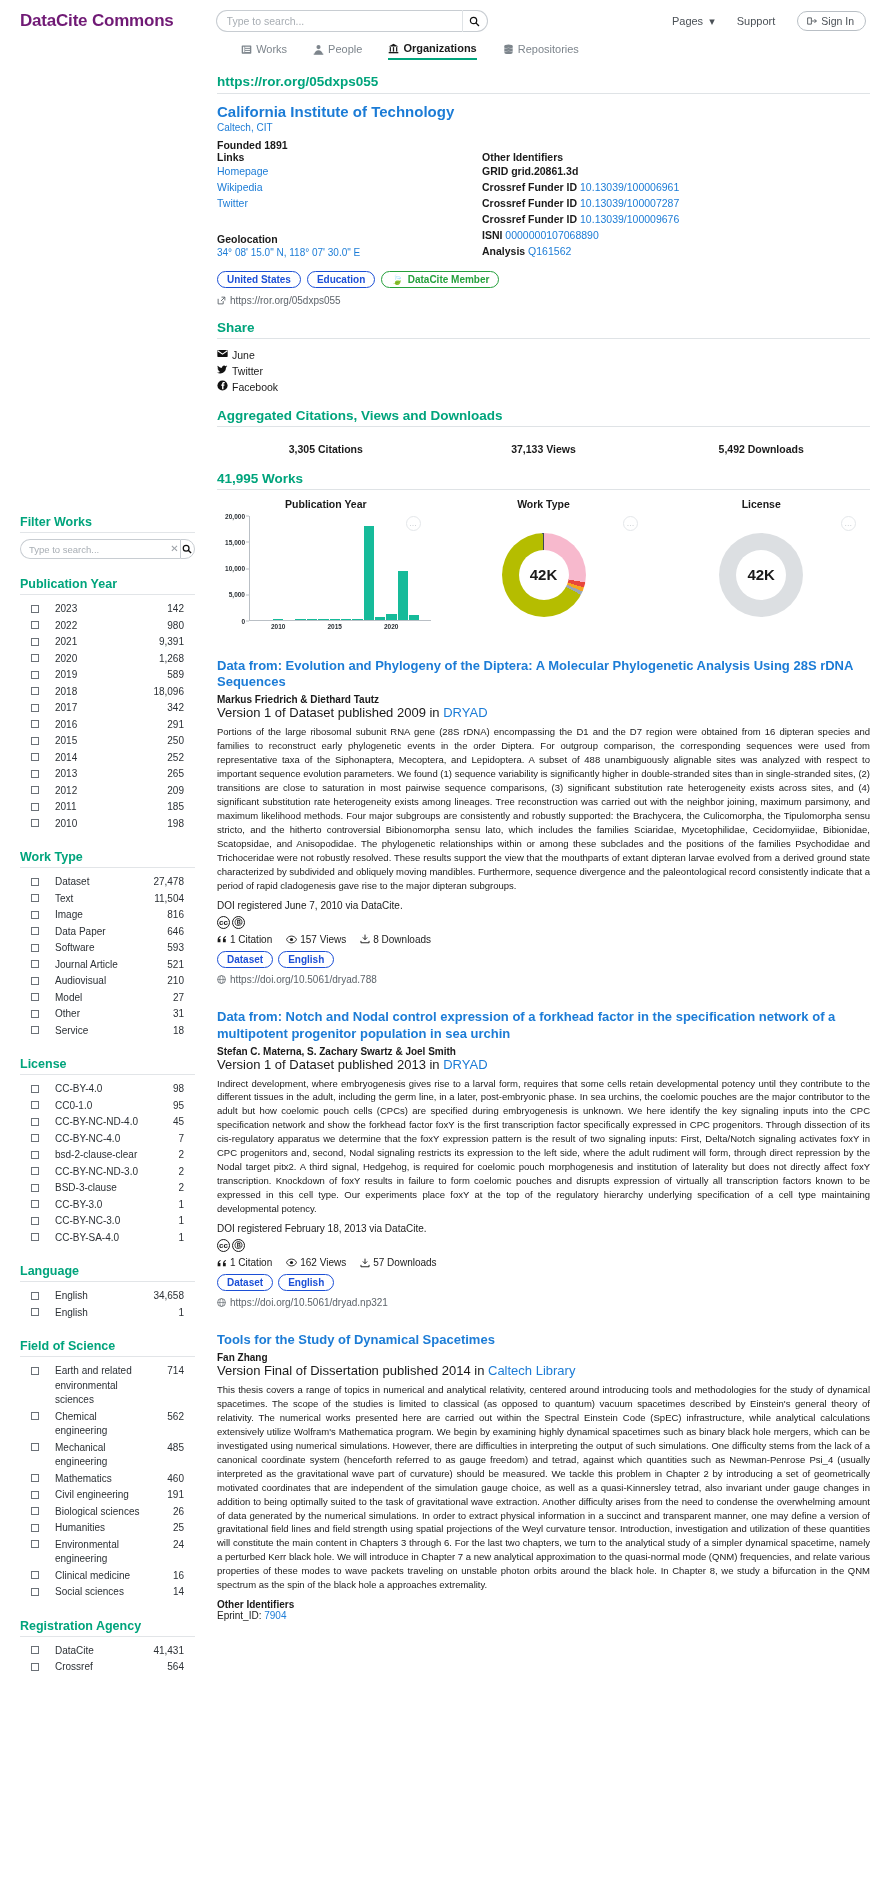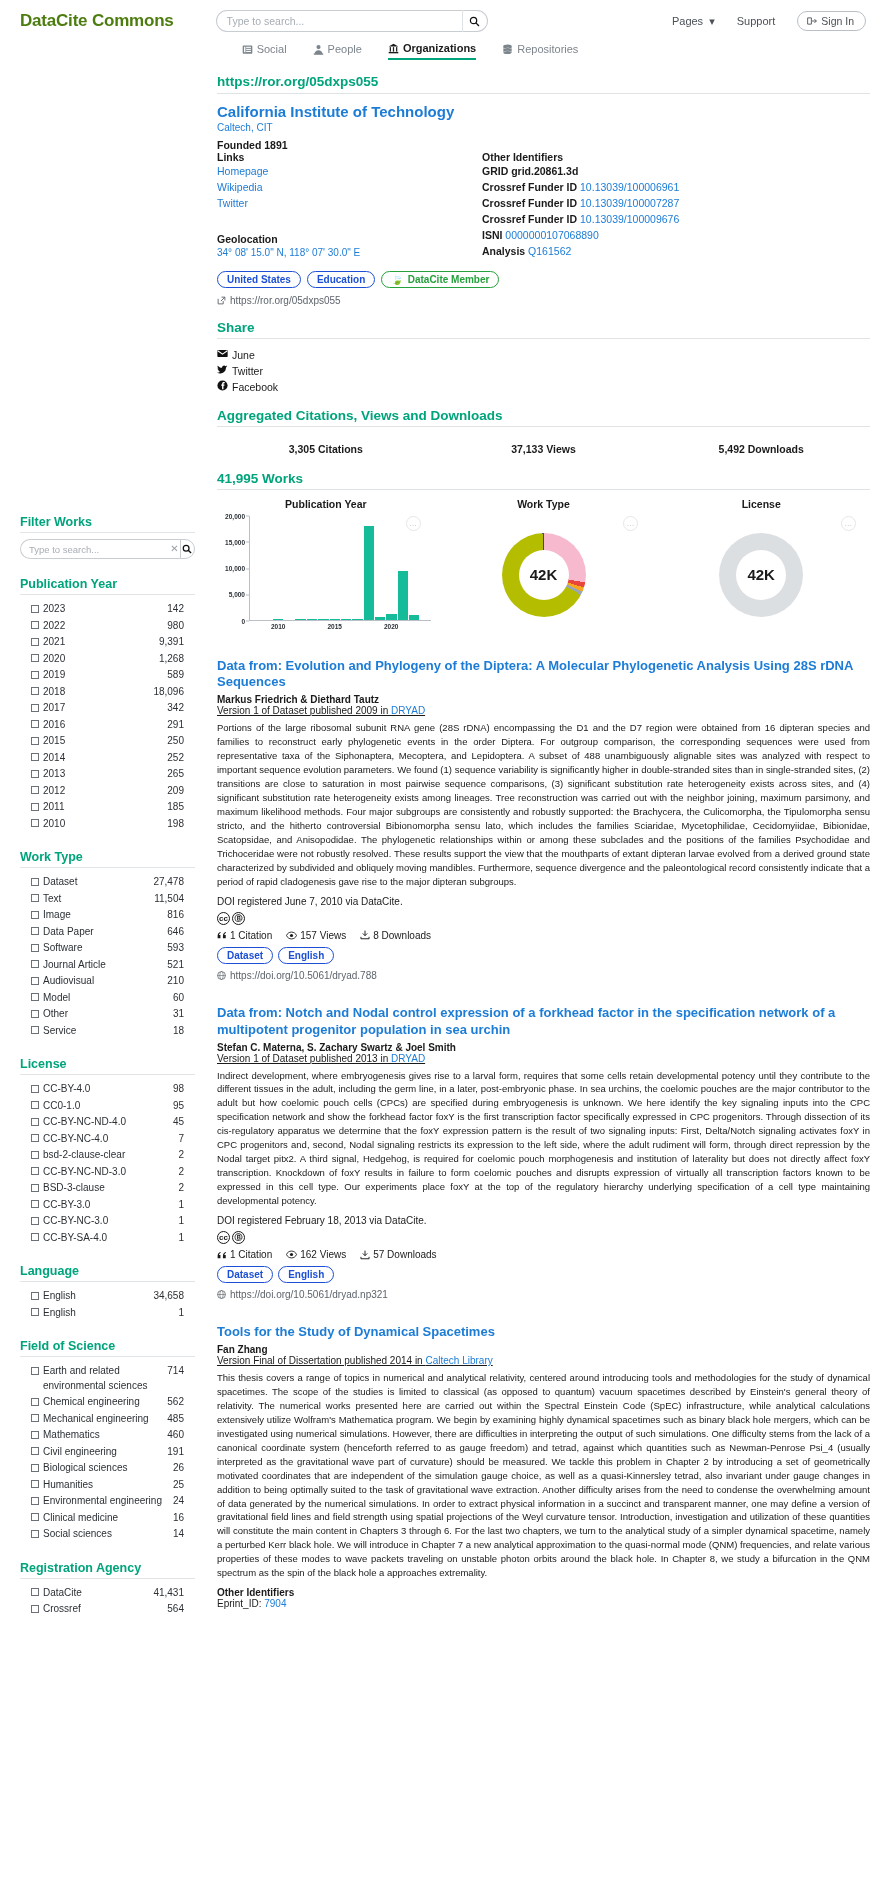--- a/index.html
+++ b/index.html
@@ -13,21 +13,21 @@
     -webkit-font-smoothing: antialiased;
   }
   a { text-decoration: none; color: #1c7cd6; }
 
   
   .topbar {
     display: flex; align-items: center;
     padding: 10px 20px 4px 20px;
   }
   .brand {
-    font-size: 17px; font-weight: bold; color: #4d7c0f;
+    font-size: 17px; font-weight: bold; color: #701a75;
     letter-spacing: -0.2px; white-space: nowrap;
   }
   .search-wrap {
     margin-left: 42px;
     display: flex; align-items: stretch;
     width: 272px;
   }
   .search-input {
     flex: 1;
     border: 1px solid #c8cdd2;
@@ -103,21 +103,21 @@
     border:1px solid #c8cdd2; border-left:none; border-right:none;
     background:#fff; width:16px; color:#9aa0a6; font-size:10px;
     cursor:pointer; padding:0; line-height:1;
   }
   .facet-search .sbtn {
     border:1px solid #c8cdd2; border-radius:0 12px 12px 0;
     background:#fff; width:22px; display:flex;
     align-items:center; justify-content:center; cursor:pointer; padding:0;
   }
   .facet-row {
-    display:flex; align-items:flex-start; gap:4px;
+    display:flex; align-items:flex-start; gap:16px;
     font-size: 10px; line-height: 1.45; padding: 1px 11px;
     color: #2b3035;
   }
   .cb {
     width: 8px; height: 8px; border: 1px solid #6b7177;
     flex: 0 0 8px; margin-top: 2.5px; background:#fff;
   }
   .facet-row .lbl { flex:1; }
   .facet-row .cnt { color:#2b3035; white-space:nowrap; }
 
@@ -207,21 +207,21 @@
     font-size: 15px; font-weight:bold; color:#1a1a1a; z-index:2;
   }
 
   
   .work { margin-top: 24px; }
   .work-title {
     color:#1c7cd6; font-size: 13px; font-weight:bold; line-height:1.3;
     margin-bottom: 3px;
   }
   .work-authors { font-size: 10px; font-weight:bold; color:#1a1a1a; }
-  .work-meta { font-size: 10px; margin-bottom: 5px; text-decoration: underline; }
+  .work-meta { font-size: 13px; margin-bottom: 5px; }
   .work-meta a { color:#1c7cd6; }
   .work-desc { font-size: 9.5px; line-height: 1.47; text-align: justify; margin-bottom: 7px; }
   .work-reg { font-size: 10px; margin-bottom: 5px; }
   .cc-row { display:flex; gap:2px; margin-bottom: 5px; }
   .cc {
     width: 13px; height: 13px; border-radius:50%;
     border: 1.3px solid #1a1a1a; color:#1a1a1a;
     font-size: 8px; font-weight:bold;
     display:flex; align-items:center; justify-content:center;
   }
@@ -269,21 +269,21 @@
 
 <div class="navtabs">
   <div class="navtab">
     <svg width="11" height="11" viewBox="0 0 16 16">
       <rect x="1" y="2" width="14" height="12" rx="1" fill="#7d858c"></rect>
       <rect x="3" y="4" width="2" height="8" fill="#fff"></rect>
         <rect x="6" y="4" width="7" height="1.6" fill="#fff"></rect>
       <rect x="6" y="7" width="7" height="1.6" fill="#fff"></rect>
         <rect x="6" y="10" width="7" height="1.6" fill="#fff"></rect>
     </svg>
-    <span>Social</span>
+    <span>Works</span>
   </div>
   <div class="navtab">
     <svg width="11" height="11" viewBox="0 0 16 16">
       <circle cx="8" cy="4.5" r="3" fill="#7d858c"></circle>
       <path d="M2 15c0-3.3 2.7-6 6-6s6 2.7 6 6z" fill="#7d858c"></path>
       <rect x="1" y="14" width="14" height="1.6" fill="#7d858c"></rect>
     </svg>
     <span>People</span>
   </div>
   <div class="navtab active">
@@ -433,21 +433,21 @@
             <span class="cnt">521</span>
           </div>
           <div class="facet-row">
             <span class="cb"></span>
             <span class="lbl">Audiovisual</span>
             <span class="cnt">210</span>
           </div>
           <div class="facet-row">
             <span class="cb"></span>
             <span class="lbl">Model</span>
-            <span class="cnt">60</span>
+            <span class="cnt">27</span>
           </div>
           <div class="facet-row">
             <span class="cb"></span>
             <span class="lbl">Other</span>
             <span class="cnt">31</span>
           </div>
           <div class="facet-row">
             <span class="cb"></span>
             <span class="lbl">Service</span>
             <span class="cnt">18</span>

